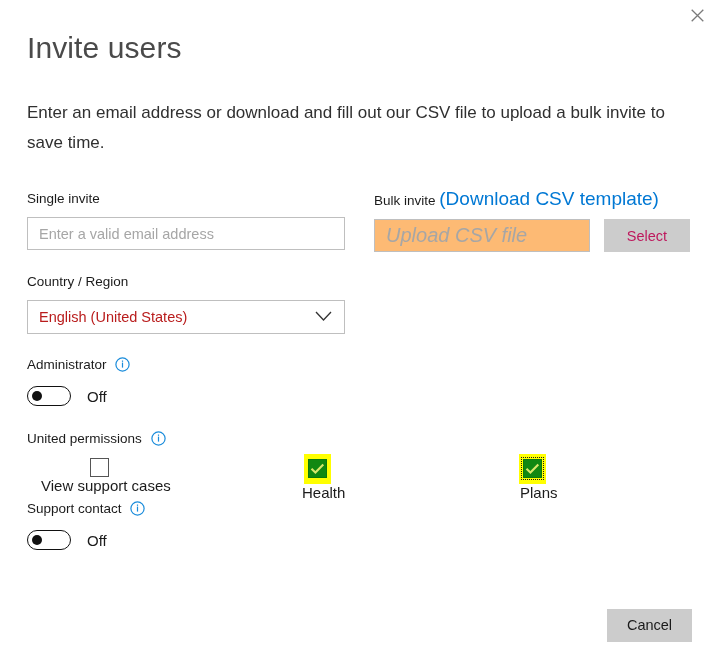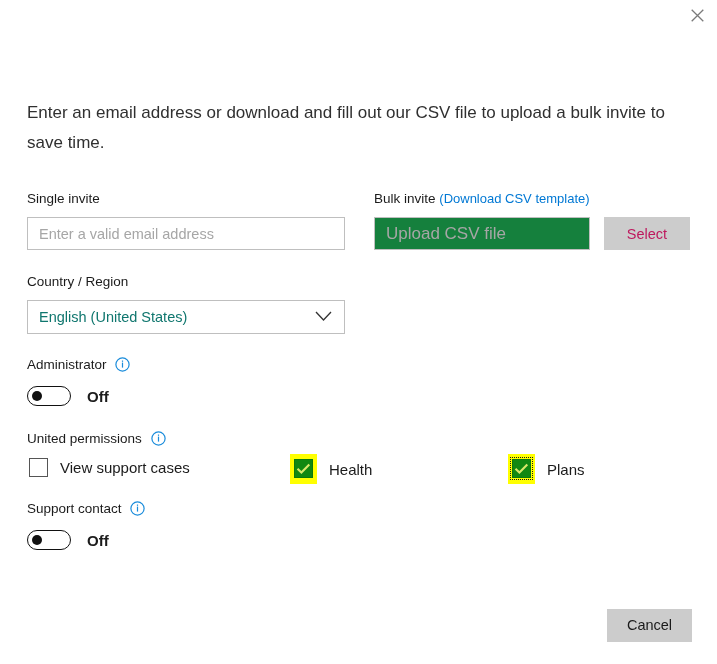--- a/index.html
+++ b/index.html
@@ -69,21 +69,21 @@
   
   .field-label {
     font-size: 13.5px;
     color: #1b1b1b;
     font-weight: 400;
     line-height: 18px;
   }
   .link-inline {
     color: #0078d4;
     text-decoration: none;
-    font-size: 13px;
+    font-size: 19px;
     cursor: pointer;
   }
 
   
   .col-left  { position: absolute; left: 2px;   top: 190px; width: 320px; }
   .col-right { position: absolute; left: 349px; top: 190px; width: 320px; }
 
   .text-input {
     box-sizing: border-box;
     width: 318px;
@@ -98,26 +98,27 @@
     outline: none;
   }
   .text-input::placeholder { color: #a6a6a6; }
 
   .bulk-row { display: flex; margin-top: 9px; align-items: stretch; }
   .bulk-input {
     box-sizing: border-box;
     width: 216px;
     height: 33px;
     border: 1px solid #bfbfbf;
-    background: #15803d;
-    font-family: "Liberation Sans", sans-serif;
-    font-size: 17px;
+    background: #fdba74;
+    font-family: "Liberation Sans", sans-serif;
+    font-size: 20px;
     color: #1b1b1b;
     padding: 0 11px;
     outline: none;
+    font-style: italic;
   }
   .bulk-input::placeholder { color: #a6a6a6; }
   .select-btn {
     box-sizing: border-box;
     width: 86px;
     height: 33px;
     margin-left: 14px;
     background: #cccccc;
     border: none;
     font-family: "Liberation Sans", sans-serif;
@@ -134,21 +135,21 @@
     width: 318px;
     height: 34px;
     margin-top: 9px;
     border: 1px solid #bfbfbf;
     background: #ffffff;
     display: flex;
     align-items: center;
     padding: 0 11px;
     cursor: pointer;
     font-size: 14.5px;
-    color: #0f766e;
+    color: #b91c1c;
   }
   .combo .chev {
     position: absolute;
     right: 12px;
     top: 50%;
     transform: translateY(-50%);
     display: block;
   }
 
   
@@ -157,21 +158,20 @@
     vertical-align: -3px;
     margin-left: 5px;
   }
 
   
   .toggle-block { position: absolute; }
   .toggle-row {
     display: flex;
     align-items: center;
     margin-top: 9px;
-    font-weight: bold;
   }
   .toggle {
     box-sizing: border-box;
     width: 44px;
     height: 20px;
     border: 1.6px solid #111111;
     border-radius: 10px;
     background: #ffffff;
     position: relative;
     cursor: pointer;
@@ -192,20 +192,21 @@
     font-size: 15px;
     color: #1b1b1b;
   }
 
   
   .cb-row {
     display: flex;
     align-items: center;
     cursor: pointer;
     position: absolute;
+    flex-direction: column;
   }
   .cb-box {
     box-sizing: border-box;
     width: 19px;
     height: 19px;
     border: 1.4px solid #555555;
     background: #ffffff;
     flex: none;
     display: block;
   }
@@ -260,20 +261,21 @@
 <button class="close-btn" aria-label="Close">
   <span>
     <svg width="13" height="13" viewBox="0 0 13 13" aria-hidden="true">
       <path d="M0.7 0.7 L12.3 12.3 M12.3 0.7 L0.7 12.3" stroke="#7a7a7a" stroke-width="1.3" fill="none"></path>
     </svg>
   </span>
 </button>
 
 <div class="panel">
 
+  <h1 class="page-title">Invite users</h1>
   <div class="page-desc">Enter an email address or download and fill out our CSV file to upload a bulk invite to save time.</div>
 
   <div class="col-left">
     <div class="field-label">Single invite</div>
     <input class="text-input" type="text" placeholder="Enter a valid email address" style="">
 
     <div class="field-label combo-label">Country / Region</div>
     <div class="combo">
       <span>English (United States)</span>
       <span class="chev">

